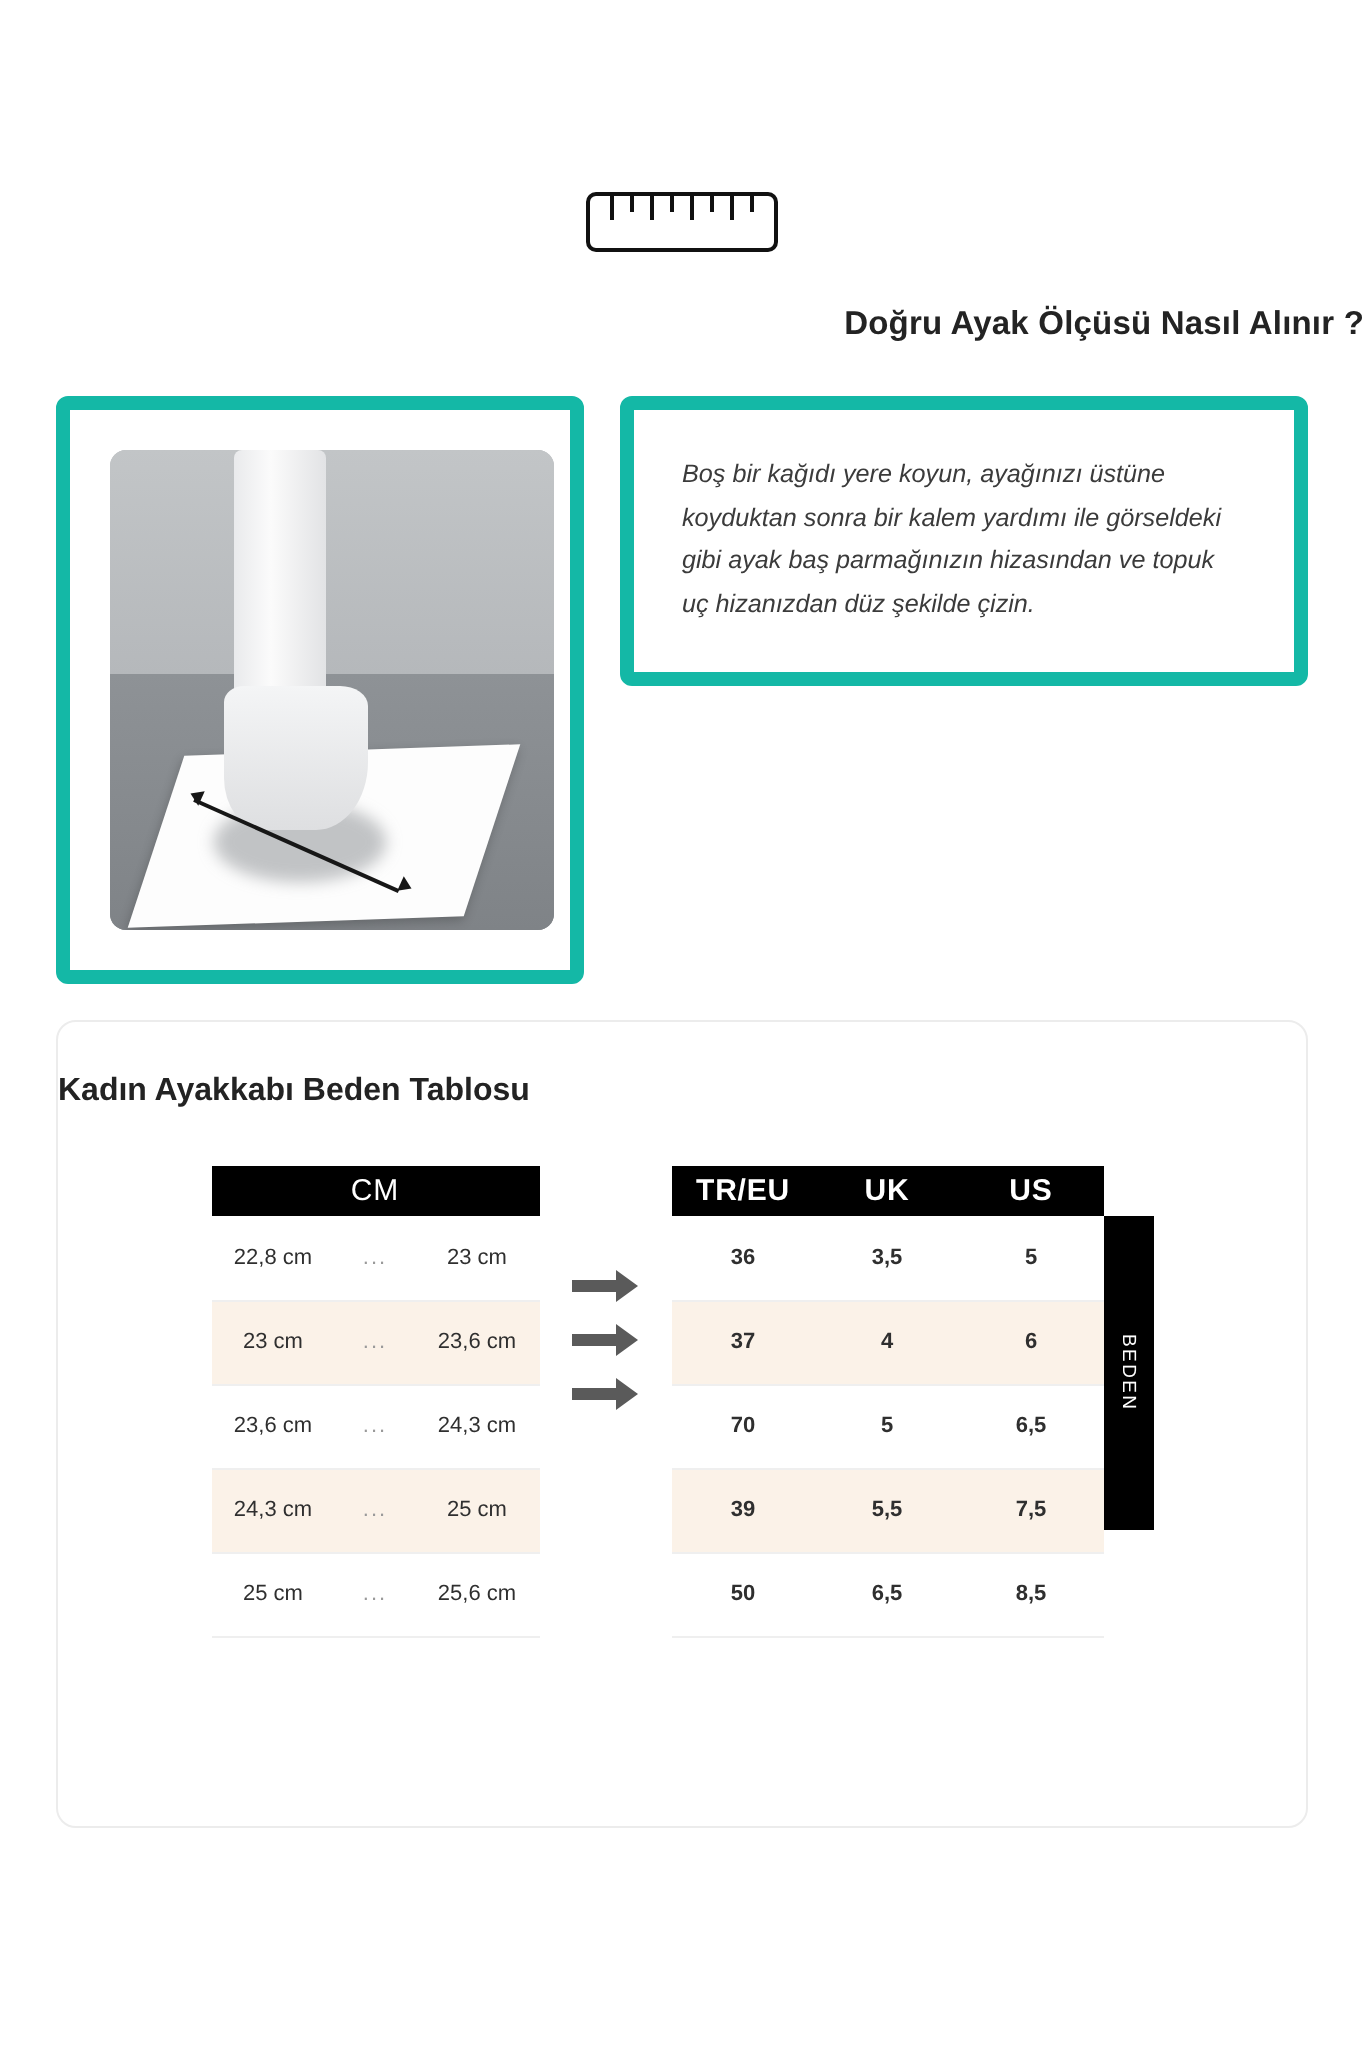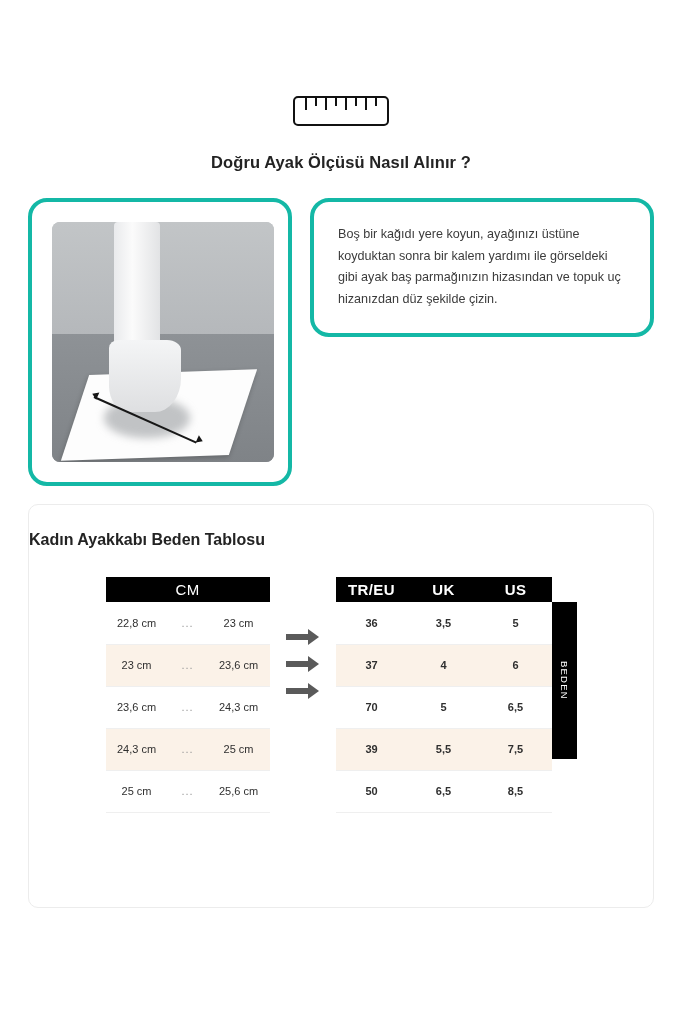--- a/index.html
+++ b/index.html
@@ -36,39 +36,40 @@
   }
   .ruler .tick {
     position: absolute;
     top: 0;
     width: 2px;
     background: #111111;
   }
 
   
   .heading {
-    text-align: center;
+    text-align: right;
     font-size: 16.5px;
     font-weight: bold;
     color: #232323;
     margin-top: 27px;
     letter-spacing: .1px;
   }
 
   
   .top-section {
     display: flex;
     gap: 18px;
     margin: 26px 28px 0 28px;
     align-items: flex-start;
   }
   .card {
-    border: 4px solid #14b8a6;
-    border-radius: 19px;
+    border: 7px solid #14b8a6;
+    border-radius: 6px;
     background: #ffffff;
+    font-style: italic;
   }
   .img-card {
     width: 264px;
     padding: 20px;
     flex: 0 0 auto;
   }
   .photo {
     width: 222px;
     height: 240px;
     border-radius: 8px;

